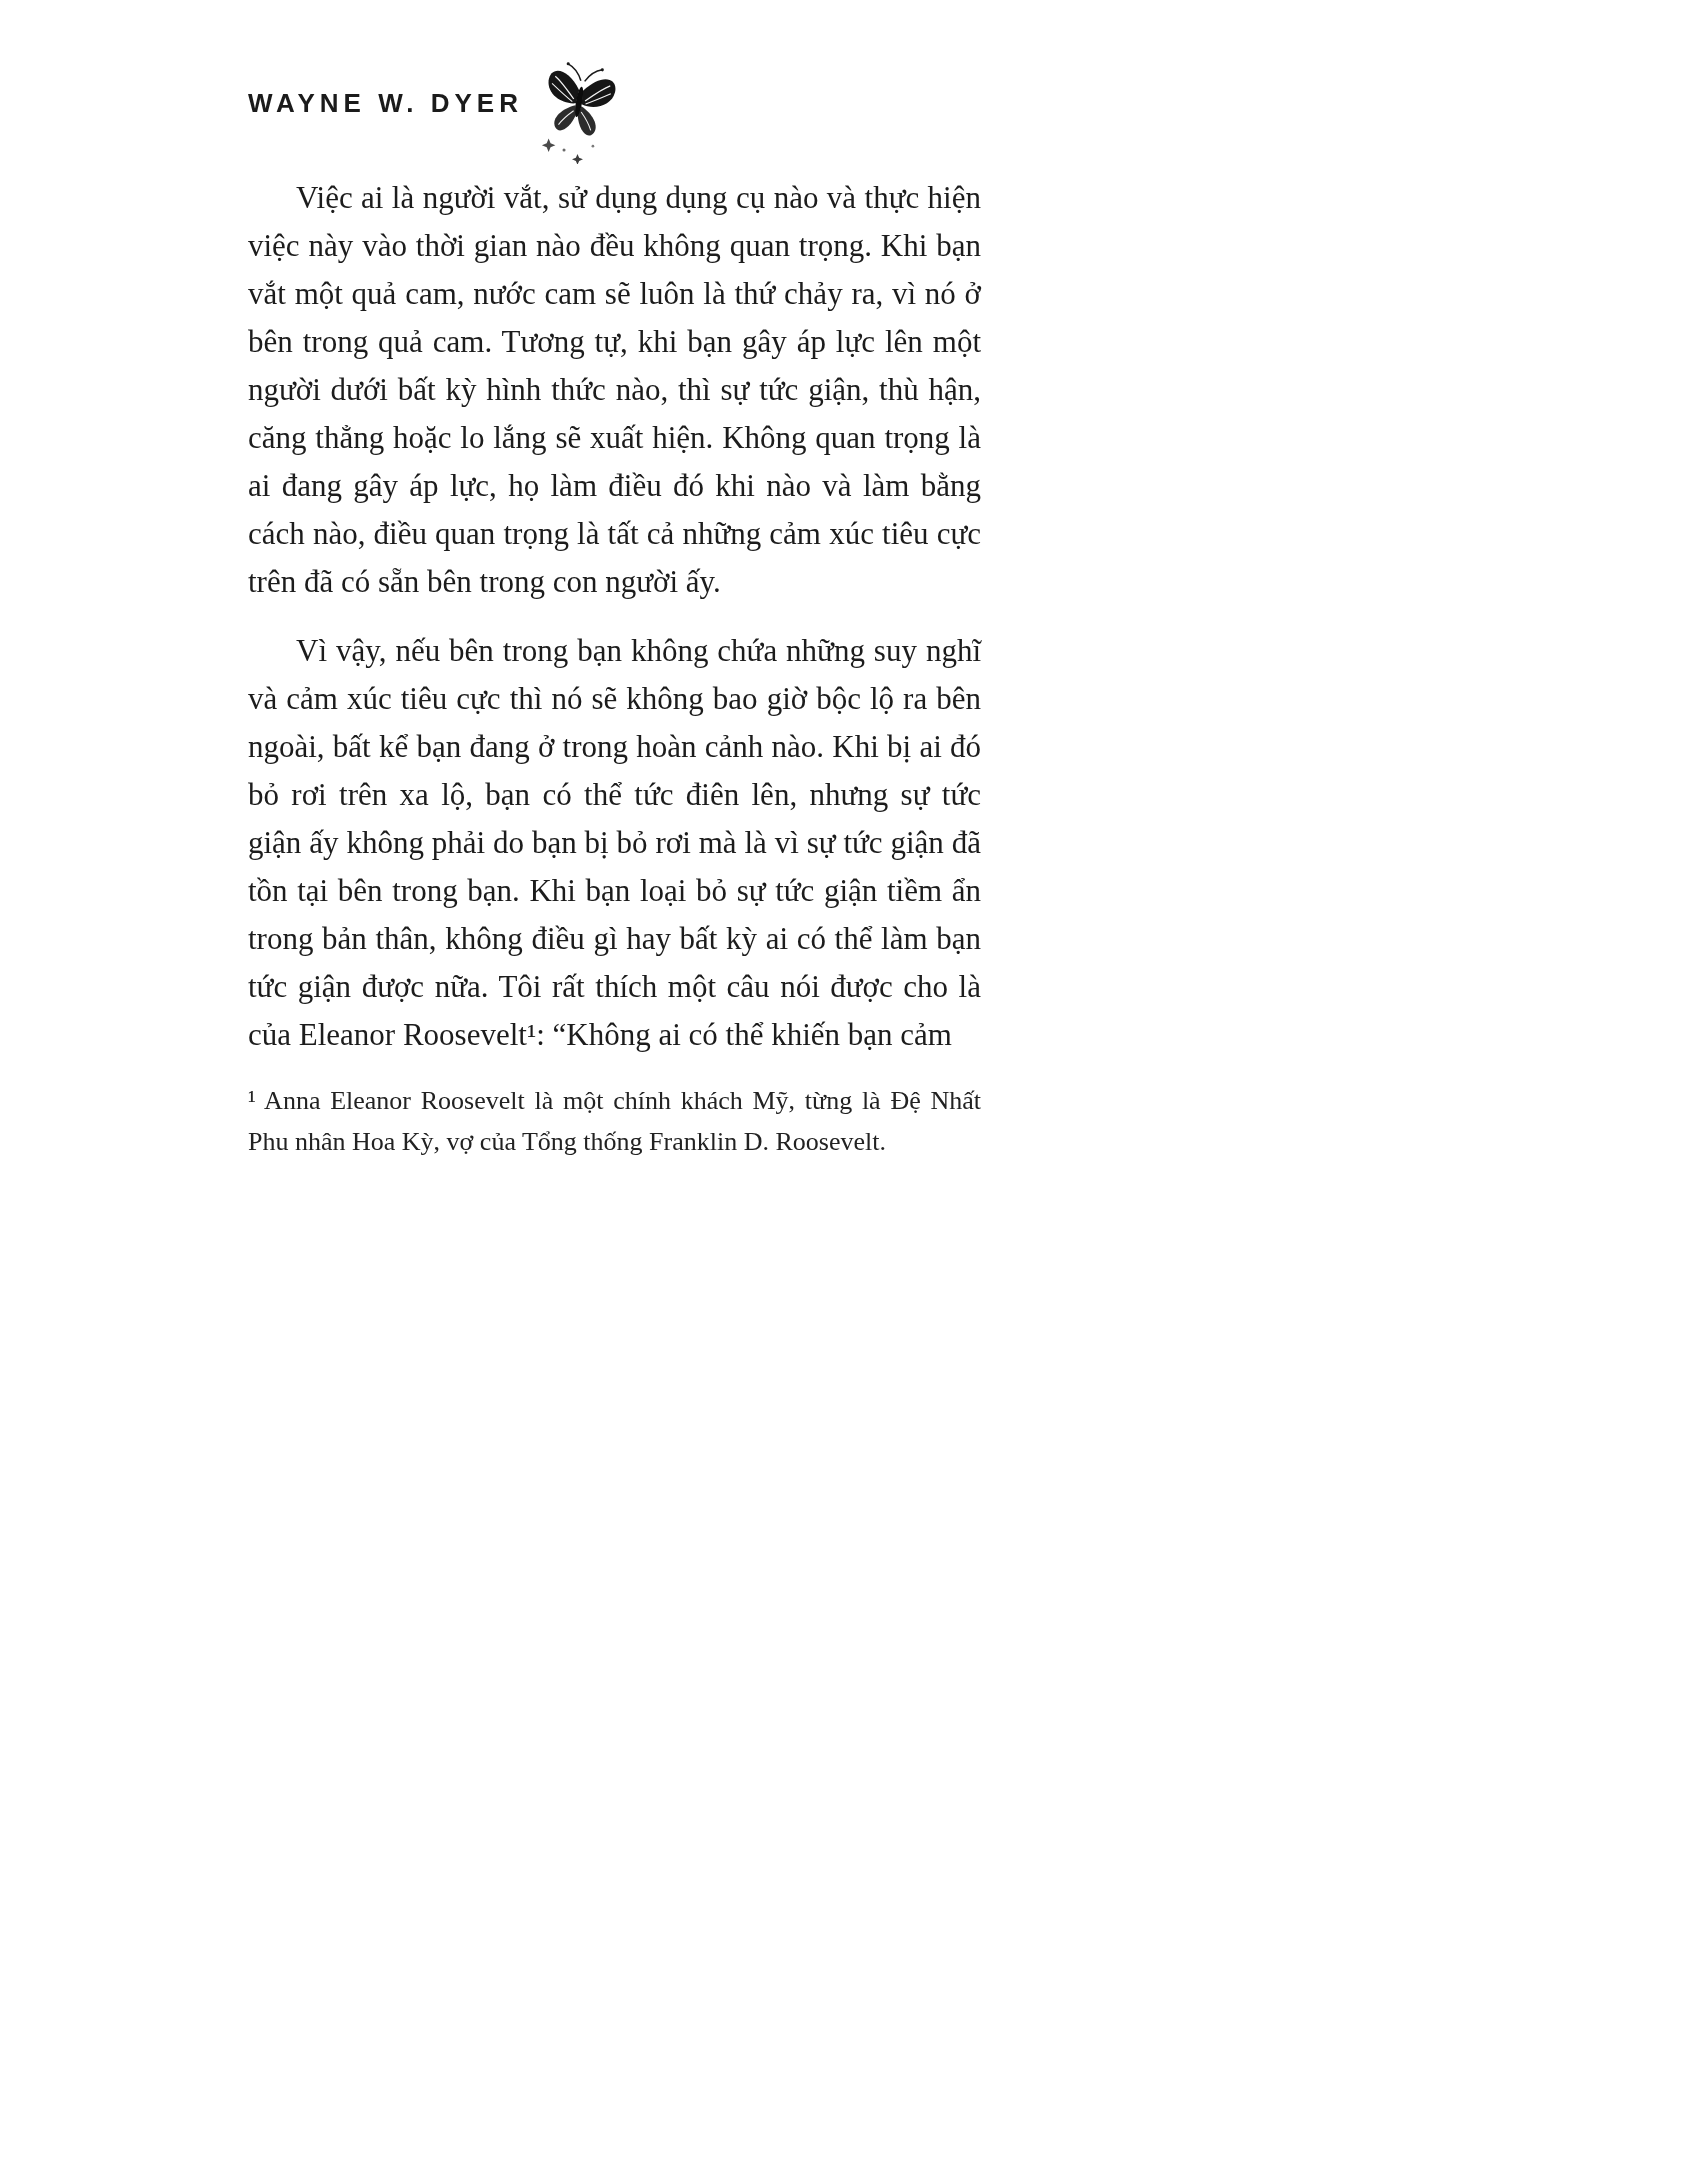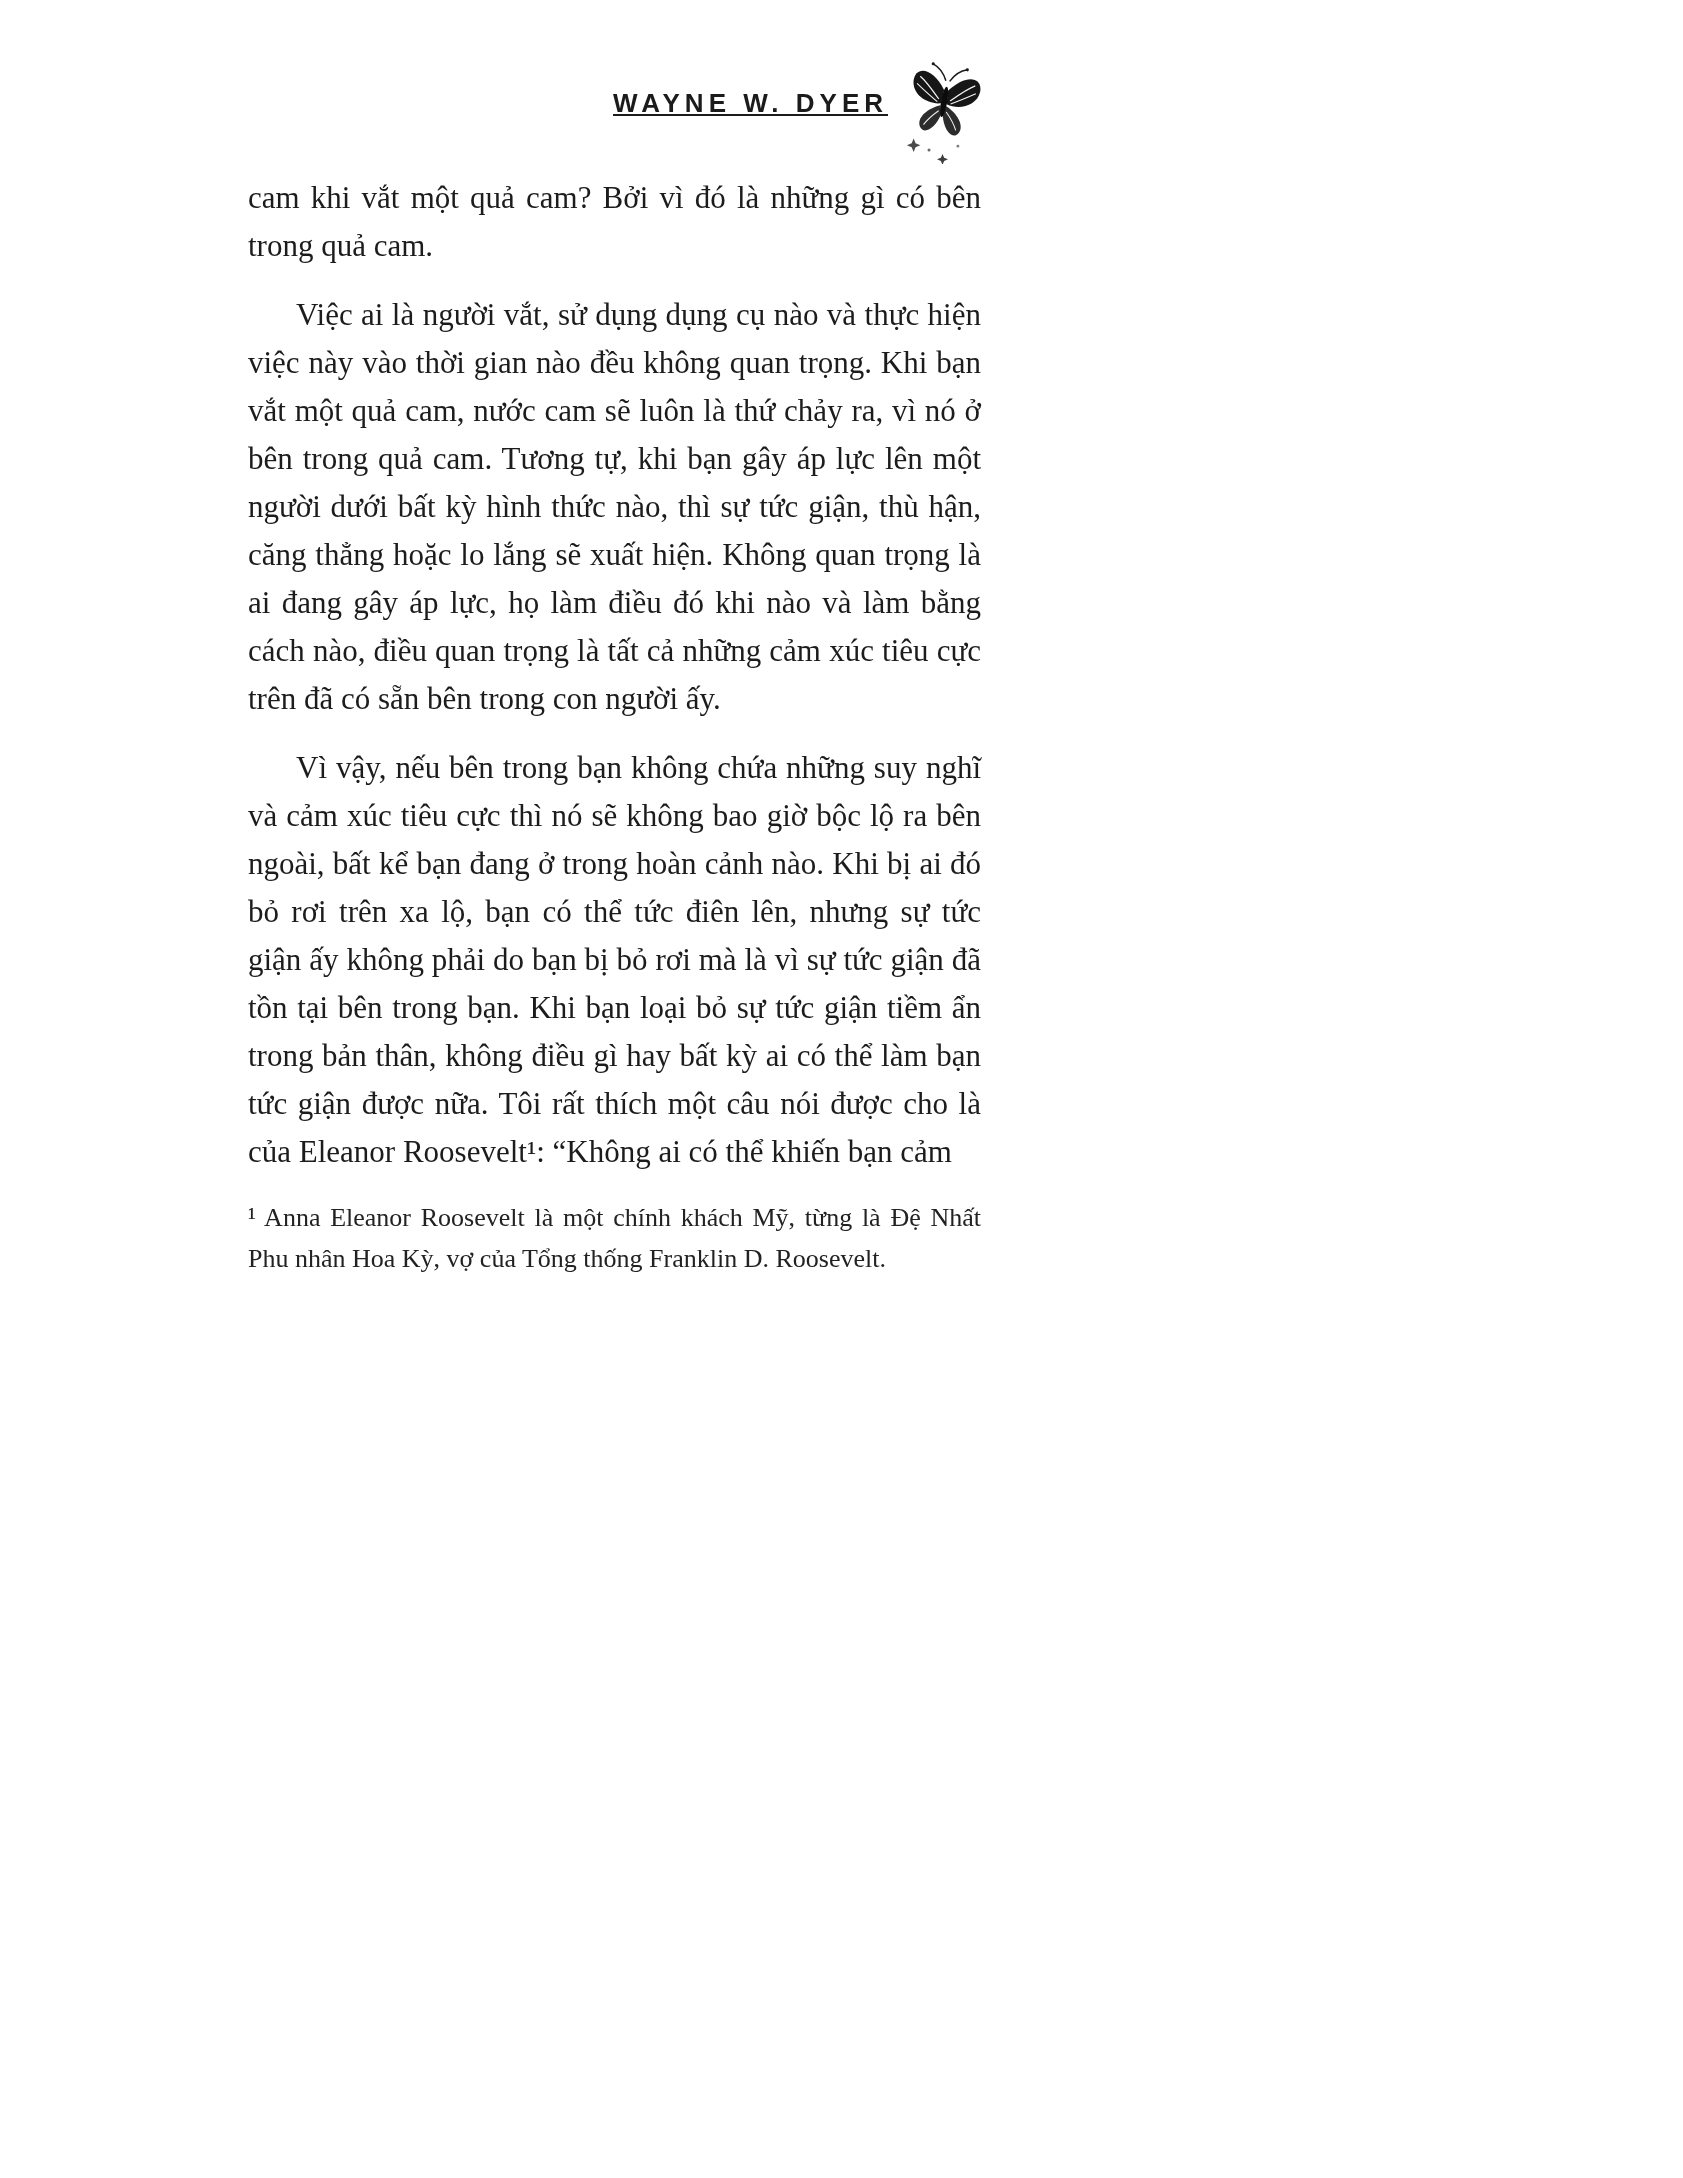--- a/index.html
+++ b/index.html
@@ -17,24 +17,22 @@
     color: #1c1c1c;
   }
 
   
   .header {
     position: absolute;
     top: 61px;
     left: 248px;
     width: 733px;
     display: flex;
-    justify-content: flex-end;
     align-items: center;
     gap: 16px;
-    text-decoration: underline;
   }
   .author {
     font-family: "Liberation Sans", "DejaVu Sans", sans-serif;
     font-size: 26px;
     font-weight: 600;
     letter-spacing: 5px;
     color: #1b1b1b;
     padding-bottom: 18px;
   }
   .butterfly {
@@ -114,21 +112,20 @@
 
         <path d="M10 80 l2 5 5 2 -5 2 -2 5 -2 -5 -5 -2 5 -2 Z" fill="#4a4a4a"></path>
         <path d="M40 96 l1.7 4 4 1.7 -4 1.7 -1.7 4 -1.7 -4 -4 -1.7 4 -1.7 Z" fill="#3d3d3d"></path>
         <circle cx="26" cy="92" r="1.6" fill="#6a6a6a"></circle>
         <circle cx="56" cy="88" r="1.4" fill="#7a7a7a"></circle>
       </svg>
     </span>
   </div>
 
   <div class="content">
-    <p class="para no-indent">cam khi vắt một quả cam? Bởi vì đó là những gì có bên trong quả cam.</p>
     <p class="para">Việc ai là người vắt, sử dụng dụng cụ nào và thực hiện việc này vào thời gian nào đều không quan trọng. Khi bạn vắt một quả cam, nước cam sẽ luôn là thứ chảy ra, vì nó ở bên trong quả cam. Tương tự, khi bạn gây áp lực lên một người dưới bất kỳ hình thức nào, thì sự tức giận, thù hận, căng thẳng hoặc lo lắng sẽ xuất hiện. Không quan trọng là ai đang gây áp lực, họ làm điều đó khi nào và làm bằng cách nào, điều quan trọng là tất cả những cảm xúc tiêu cực trên đã có sẵn bên trong con người ấy.</p>
     <p class="para">Vì vậy, nếu bên trong bạn không chứa những suy nghĩ và cảm xúc tiêu cực thì nó sẽ không bao giờ bộc lộ ra bên ngoài, bất kể bạn đang ở trong hoàn cảnh nào. Khi bị ai đó bỏ rơi trên xa lộ, bạn có thể tức điên lên, nhưng sự tức giận ấy không phải do bạn bị bỏ rơi mà là vì sự tức giận đã tồn tại bên trong bạn. Khi bạn loại bỏ sự tức giận tiềm ẩn trong bản thân, không điều gì hay bất kỳ ai có thể làm bạn tức giận được nữa. Tôi rất thích một câu nói được cho là của Eleanor Roosevelt¹: “Không ai có thể khiến bạn cảm</p>
     <div class="footnote">¹ Anna Eleanor Roosevelt là một chính khách Mỹ, từng là Đệ Nhất Phu nhân Hoa Kỳ, vợ của Tổng thống Franklin D. Roosevelt.</div>
   </div>
 
 
 </div>
 
 
 </body></html>

